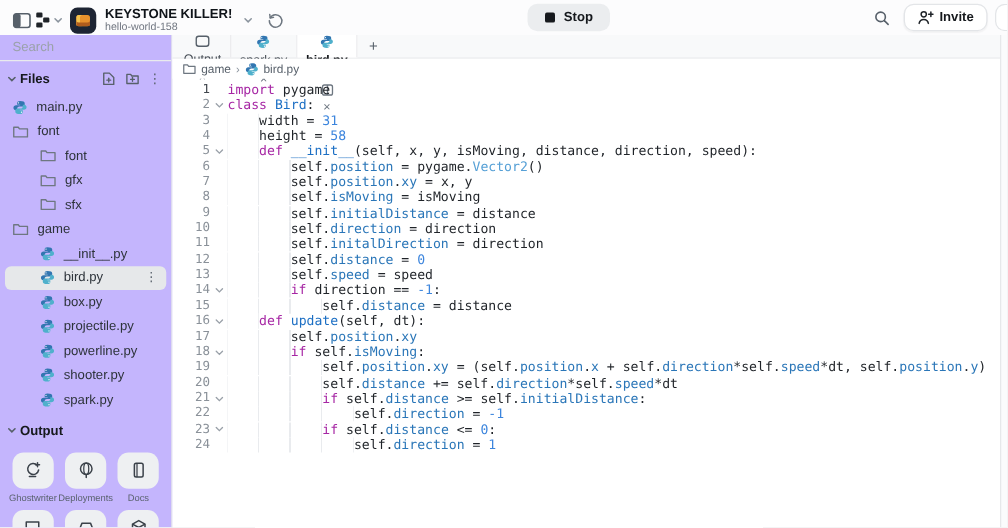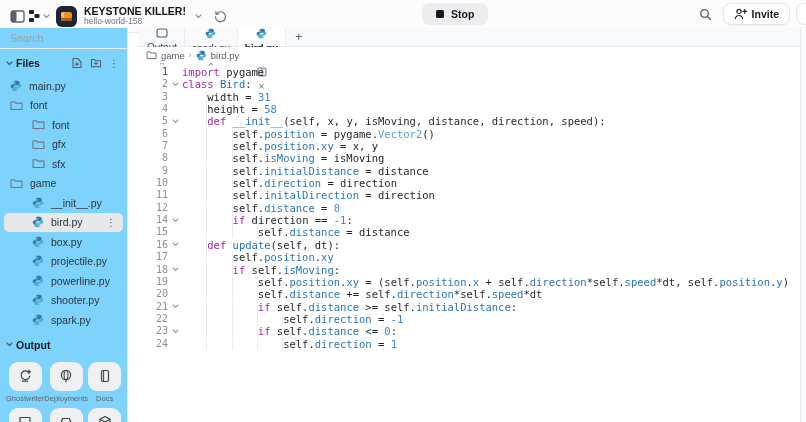--- a/index.html
+++ b/index.html
@@ -26,22 +26,22 @@
   .center-controls { position:absolute; left:422px; top:3px; }
   .stop-btn { display:flex; align-items:center; gap:7px; height:22px; padding:0 14px;
     background:#ebedef; border:none; border-radius:8px; font-weight:bold; font-size:10.5px; color:#16191d; cursor:pointer; }
   .stop-square { width:8px; height:8px; background:#16191d; border-radius:1.5px; display:inline-block; }
   .right-controls { position:absolute; right:0; top:3px; display:flex; align-items:center; gap:6px; }
   .invite-btn { display:flex; align-items:center; gap:5px; height:22px; padding:0 10px;
     background:#fff; border:1px solid #e3e5e8; border-radius:8px; box-shadow:0 1px 1px rgba(0,0,0,.04);
     font-weight:bold; font-size:10.5px; color:#16191d; cursor:pointer; }
   .edge-btn { width:10px; height:22px; background:#fff; border:1px solid #e3e5e8; border-radius:8px 0 0 8px; border-right:none; }
   
-  .sidebar { position:absolute; top:28px; left:0; width:128px; bottom:0;
-    background:#7dd3fc; border-right:1px solid #e6e8ea; overflow:hidden; }
+  .sidebar { position:absolute; top:28px; left:0; width:138px; bottom:0;
+    background:#c4b5fd; border-right:1px solid #e6e8ea; overflow:hidden; }
   .search-row { height:21px; border-bottom:1px solid #e9ebed; display:flex; align-items:center; }
   .search-input { border:none; outline:none; background:transparent; width:100%; padding:0 10px;
     font-size:10.5px; color:#1f2328; font-family:"Liberation Sans",sans-serif; }
   .search-input::placeholder { color:#9aa1a9; }
   .section-head { display:flex; align-items:center; height:22px; padding:0 8px 0 6px; margin-top:3px; }
   .section-title { font-weight:bold; font-size:10.5px; color:#16191d; margin-left:3px; flex:1; }
   .sec-icons { display:flex; align-items:center; gap:7px; color:#57606a; }
   .tree { padding-top:2px; }
   .tree-row { display:flex; align-items:center; height:19.5px; padding-left:10px; cursor:pointer;
     color:#2d333a; position:relative; }
@@ -565,20 +565,25 @@
           <span class="gutter-num">11</span>
           <span class="fold-col"></span>
           <span class="code-text"><span class="indent">        </span><span>self.</span><span class="c-prop">initalDirection</span><span> = direction</span></span>
         </div>
         <div class="code-line">
           <span class="gutter-num">12</span>
           <span class="fold-col"></span>
           <span class="code-text"><span class="indent">        </span><span>self.</span><span class="c-prop">distance</span><span> = </span><span class="c-num">0</span></span>
         </div>
         <div class="code-line">
+          <span class="gutter-num">13</span>
+          <span class="fold-col"></span>
+          <span class="code-text"><span class="indent">        </span><span>self.</span><span class="c-prop">speed</span><span> = speed</span></span>
+        </div>
+        <div class="code-line">
           <span class="gutter-num">14</span>
           <span class="fold-col">
             <svg width="7" height="5" viewBox="0 0 7 5">
               <polyline points="1,1 3.5,3.5 6,1" fill="none" stroke="#9aa1a9" stroke-width="1.1" stroke-linecap="round"></polyline>
             </svg>
           </span>
           <span class="code-text"><span class="indent">        </span><span class="c-kw">if</span><span> direction == </span><span class="c-num">-1</span><span>:</span></span>
         </div>
         <div class="code-line">
           <span class="gutter-num">15</span>

